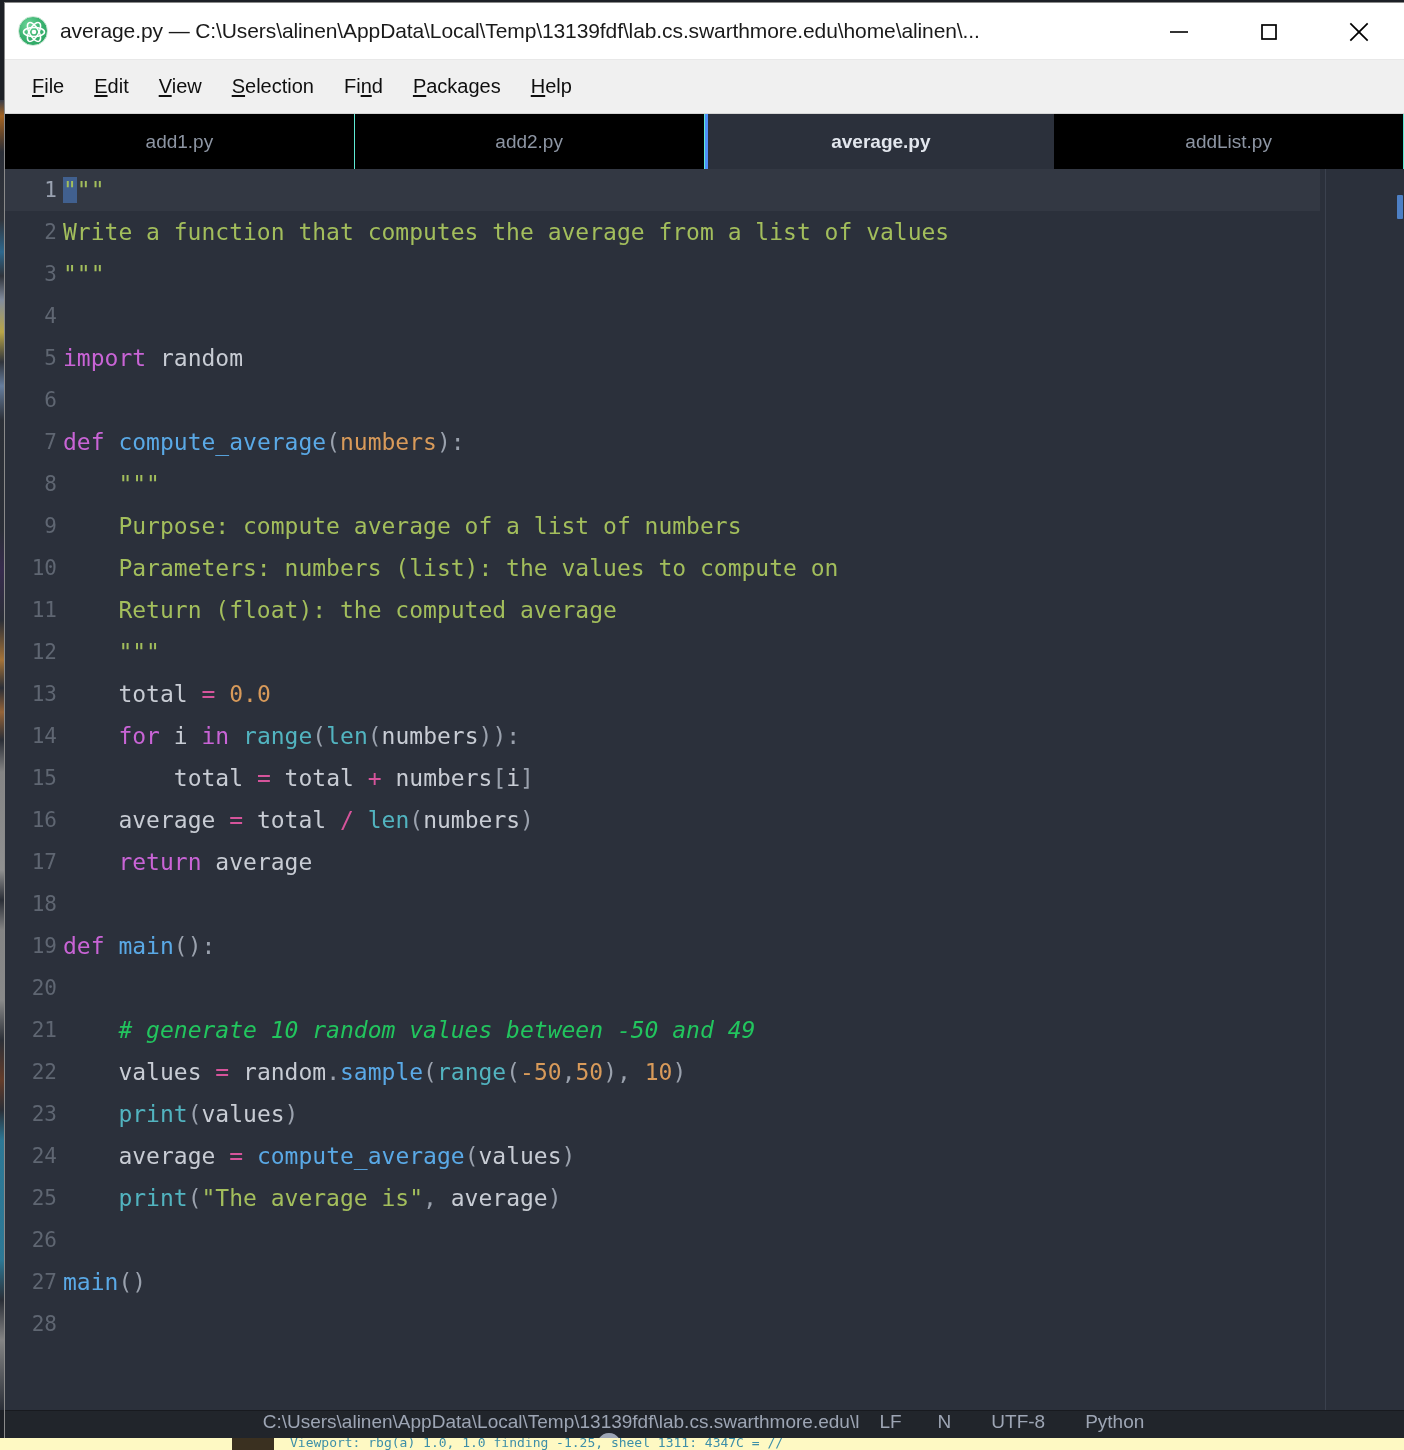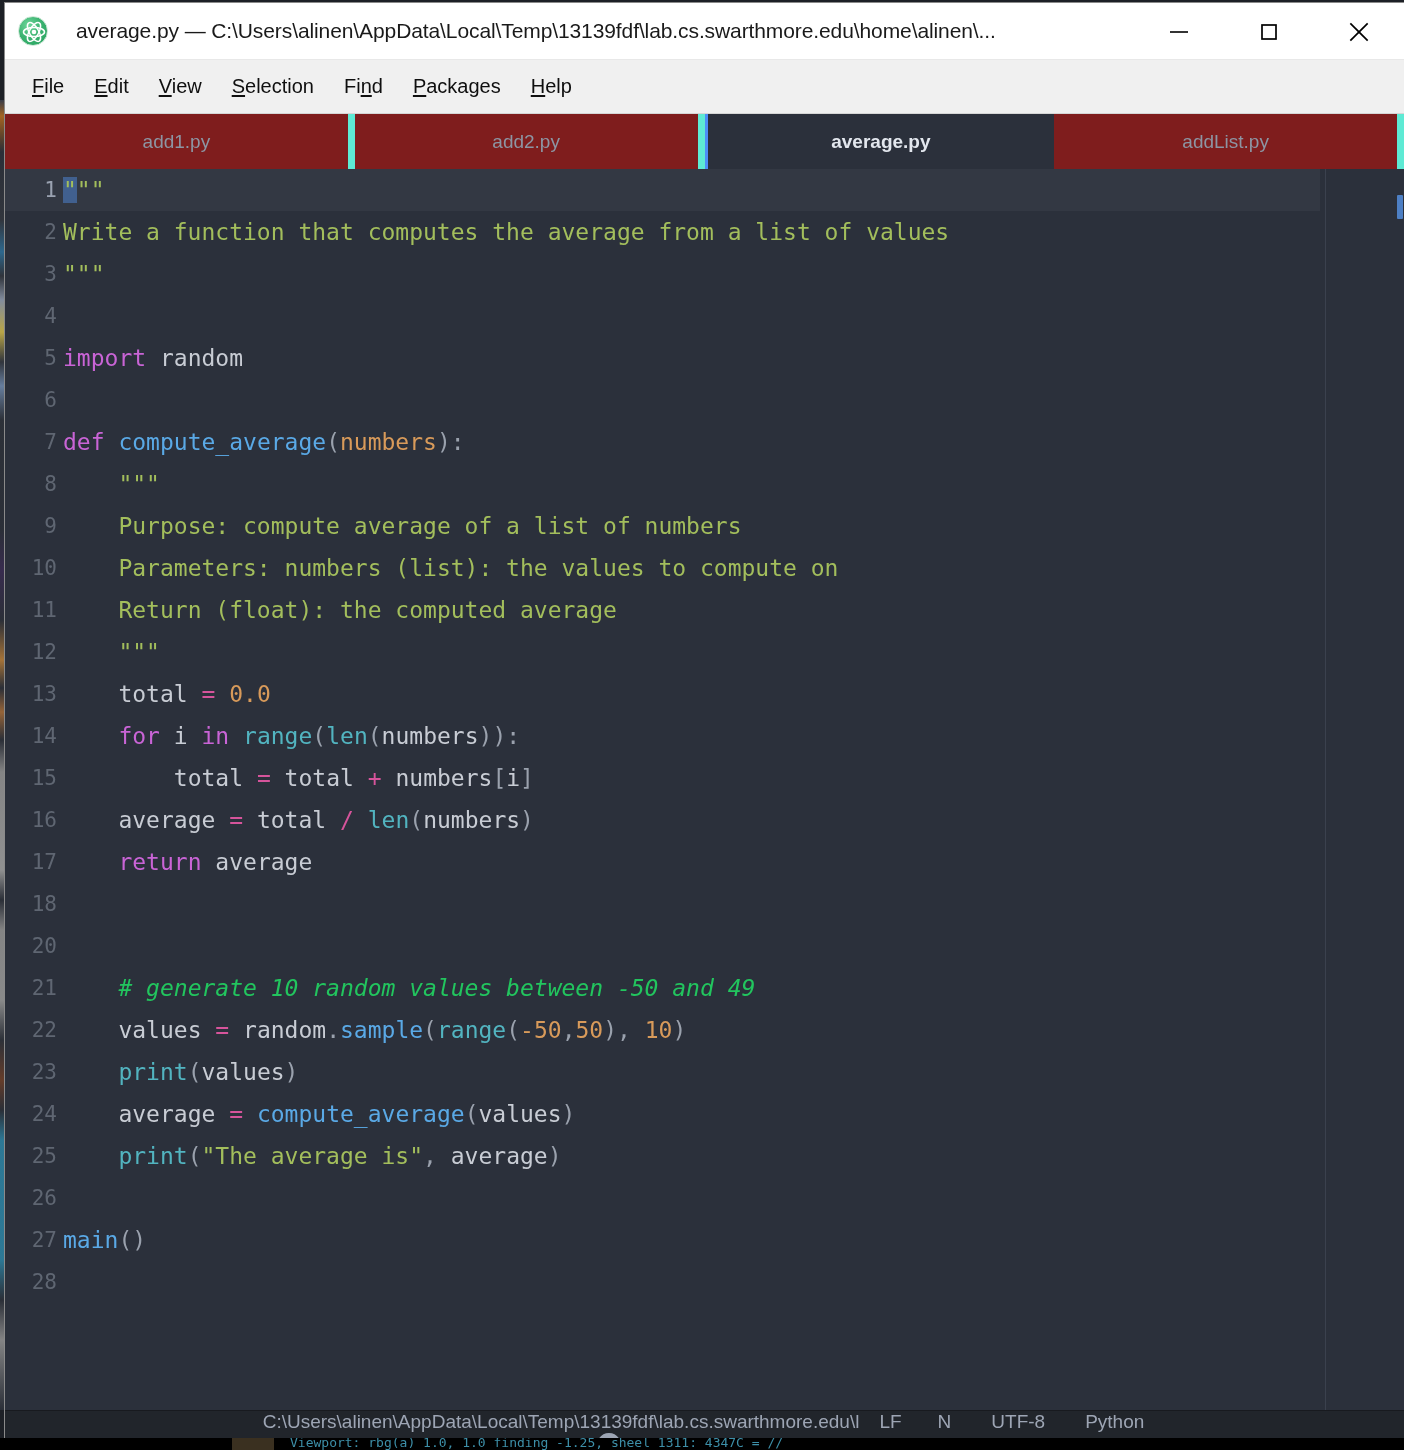--- a/index.html
+++ b/index.html
@@ -26,21 +26,21 @@
       #8d8d8d 672px, #9a9a9a 770px, #2c3039 800px,
       #8d8d8d 830px, #939393 900px, #2e323a 940px,
       #6b3f2a 980px, #2c3039 1010px,
       #2e7f9e 1040px, #2e7f9e 1160px, #2c3039 1200px,
       #8d8d8d 1240px, #2c3039 1310px);
     opacity: .92;
   }
   #bg-bottom-strip {
     position: absolute; left: 0; bottom: 0;
     width: 1404px; height: 12px;
-    background: #000000;
+    background: #fef9c3;
     overflow: hidden;
   }
   #bg-bottom-strip .term-text {
     position: absolute; left: 290px; top: -3px;
     color: #3d8fa8;
     font-family: "DejaVu Sans Mono", monospace;
     font-size: 13px;
     white-space: nowrap;
   }
   #bg-bottom-strip .term-cursor {
@@ -77,21 +77,20 @@
     position: relative;
     flex: none;
   }
   #atom-logo svg { position: absolute; left: 3px; top: 3px; }
   #title-text {
     font-size: 21px;
     color: #1a1a1a;
     white-space: nowrap;
     overflow: hidden;
     letter-spacing: -0.1px;
-    margin-left: 16px;
   }
   #window-controls {
     position: absolute; right: 0; top: 0;
     height: 57px; display: flex;
   }
   .win-btn {
     width: 90px; height: 57px;
     display: flex; align-items: center; justify-content: center;
     background: transparent;
   }
@@ -121,22 +120,22 @@
     display: flex;
     align-items: stretch;
   }
   .tab {
     width: 350px;
     display: flex;
     align-items: center;
     justify-content: center;
     font-size: 19px;
     color: #8d95a3;
-    background: #7f1d1d;
-    border-right: 7px solid #5eead4;
+    background: #000000;
+    border-right: 1px solid #5eead4;
     position: relative;
   }
   .tab.active {
     background: #2b303b;
     color: #e3e7ee;
     font-weight: bold;
     border-right: none;
     border-left: 3px solid #4d8ef7;
   }
 
@@ -334,20 +333,21 @@
       <div class="code-line"><span class="ln">14</span><span class="src">    <span class="c-kw">for</span> <span class="c-plain">i</span> <span class="c-kw">in</span> <span class="c-built">range</span><span class="c-punc">(</span><span class="c-built">len</span><span class="c-punc">(</span><span class="c-plain">numbers</span><span class="c-punc">)):</span></span></div>
 
       <div class="code-line"><span class="ln">15</span><span class="src">        <span class="c-plain">total</span> <span class="c-op">=</span> <span class="c-plain">total</span> <span class="c-op">+</span> <span class="c-plain">numbers</span><span class="c-punc">[</span><span class="c-plain">i</span><span class="c-punc">]</span></span></div>
 
       <div class="code-line"><span class="ln">16</span><span class="src">    <span class="c-plain">average</span> <span class="c-op">=</span> <span class="c-plain">total</span> <span class="c-op">/</span> <span class="c-built">len</span><span class="c-punc">(</span><span class="c-plain">numbers</span><span class="c-punc">)</span></span></div>
 
       <div class="code-line"><span class="ln">17</span><span class="src">    <span class="c-kw">return</span> <span class="c-plain">average</span></span></div>
 
       <div class="code-line"><span class="ln">18</span><span class="src"></span></div>
 
+      <div class="code-line"><span class="ln">19</span><span class="src"><span class="c-kw">def</span> <span class="c-def">main</span><span class="c-punc">():</span></span></div>
 
       <div class="code-line"><span class="ln">20</span><span class="src"></span></div>
 
       <div class="code-line"><span class="ln">21</span><span class="src">    <span class="c-com"># generate 10 random values between -50 and 49</span></span></div>
 
       <div class="code-line"><span class="ln">22</span><span class="src">    <span class="c-plain">values</span> <span class="c-op">=</span> <span class="c-plain">random</span><span class="c-punc">.</span><span class="c-fn">sample</span><span class="c-punc">(</span><span class="c-built">range</span><span class="c-punc">(</span><span class="c-num">-50</span><span class="c-punc">,</span><span class="c-num">50</span><span class="c-punc">), </span><span class="c-num">10</span><span class="c-punc">)</span></span></div>
 
       <div class="code-line"><span class="ln">23</span><span class="src">    <span class="c-built">print</span><span class="c-punc">(</span><span class="c-plain">values</span><span class="c-punc">)</span></span></div>
 
       <div class="code-line"><span class="ln">24</span><span class="src">    <span class="c-plain">average</span> <span class="c-op">=</span> <span class="c-fn">compute_average</span><span class="c-punc">(</span><span class="c-plain">values</span><span class="c-punc">)</span></span></div>

